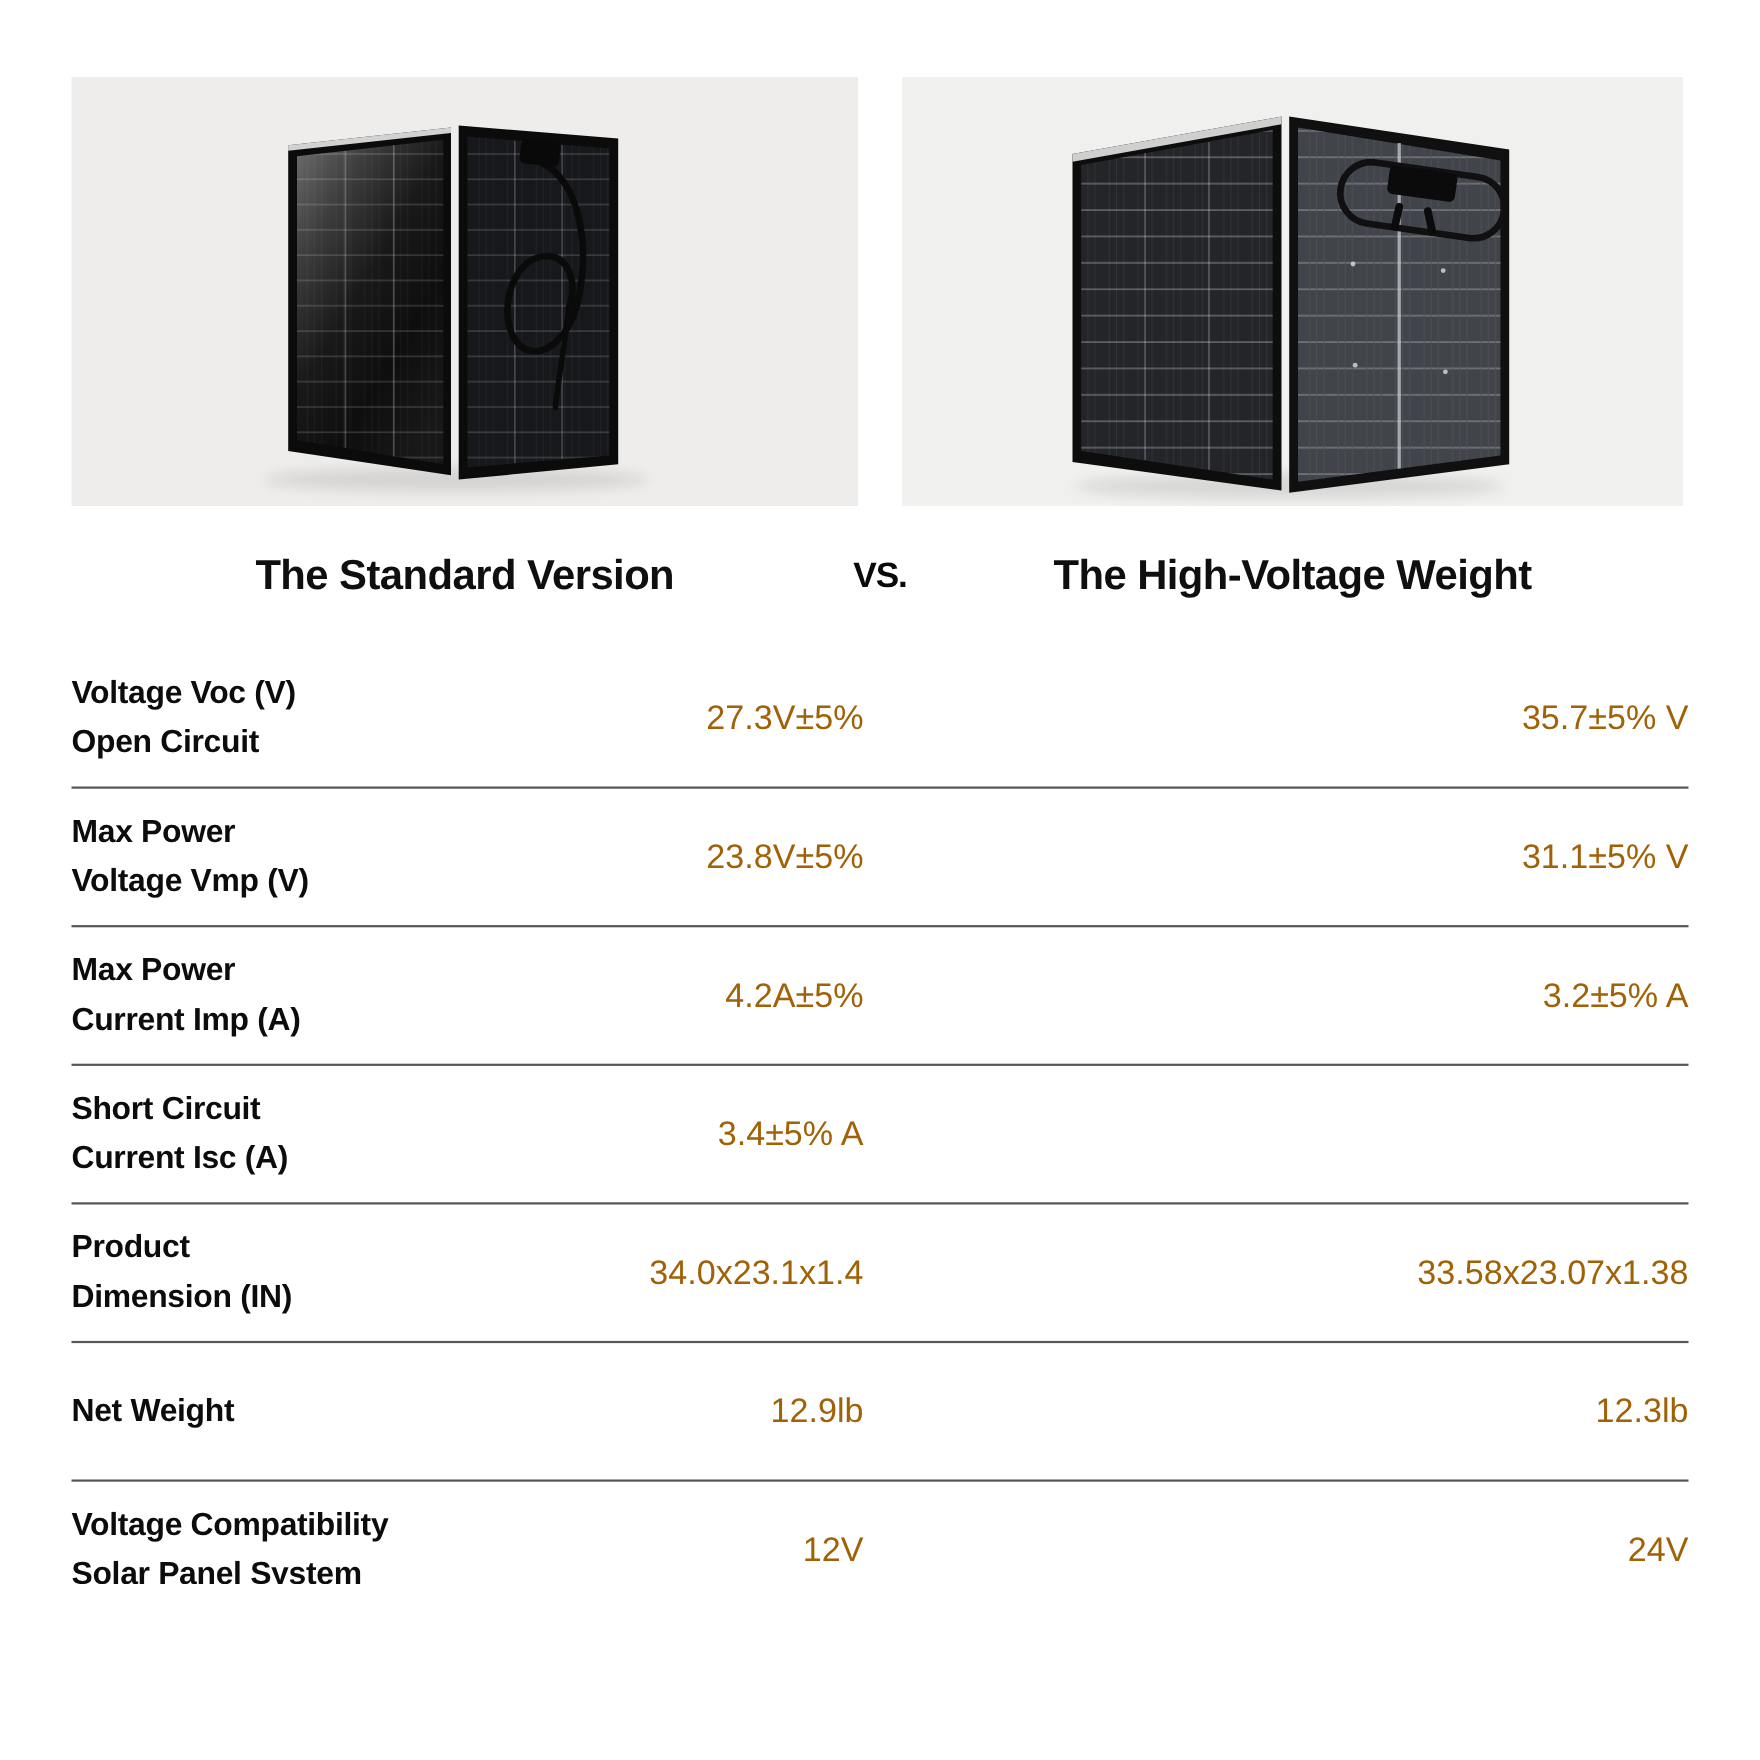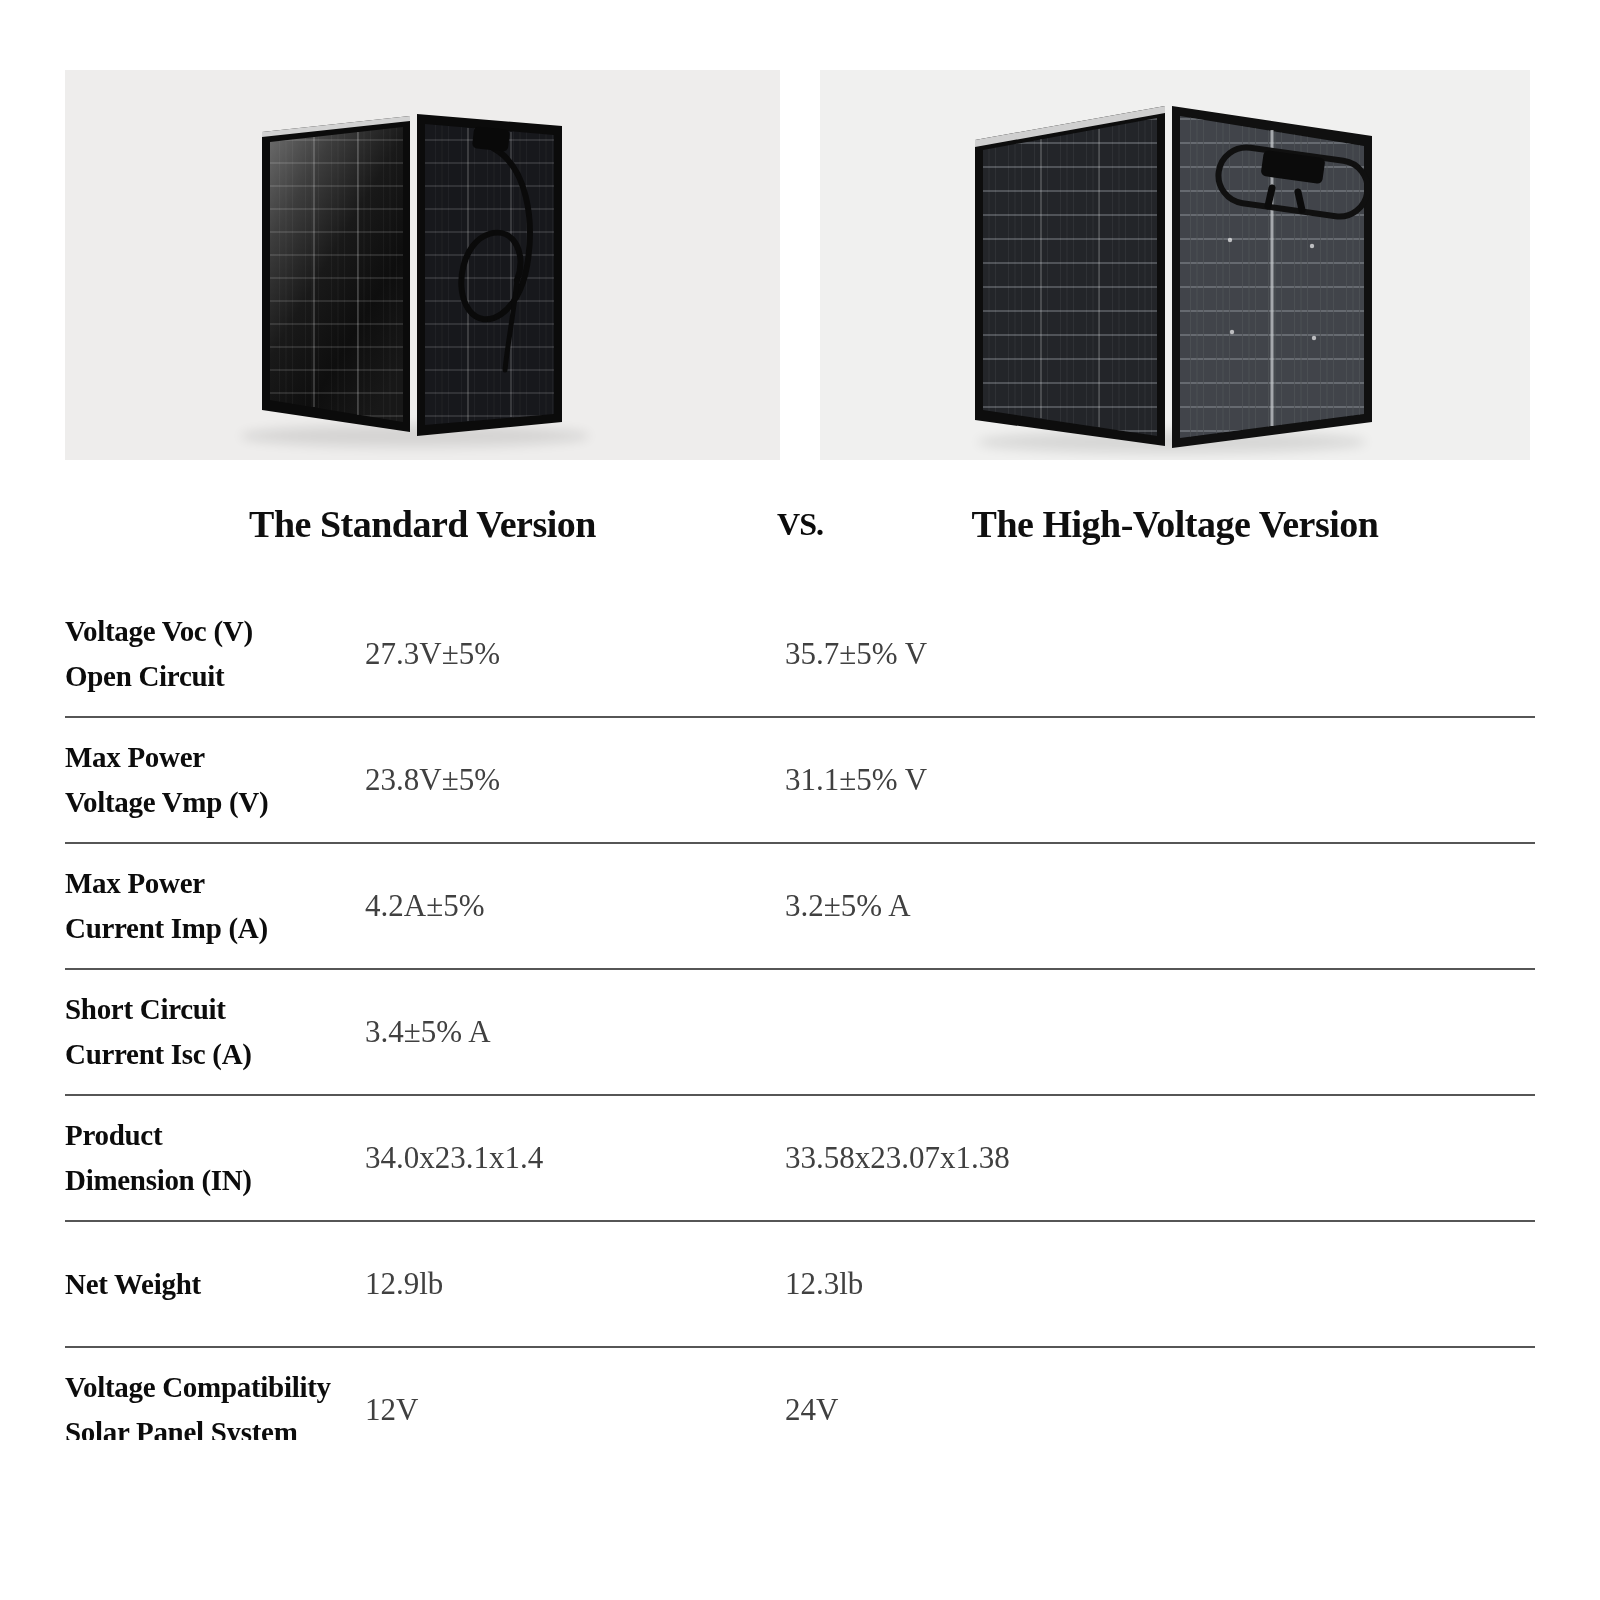--- a/index.html
+++ b/index.html
@@ -1,18 +1,18 @@
 <!DOCTYPE html>
 <html><head>
 <meta charset="utf-8">
 <style>
   html,body{margin:0;padding:0;background:#ffffff;}
   .page{
     width:1600px;height:1440px;background:#ffffff;position:relative;
-    font-family:Liberation Serif, serif;color:#0d0d0d;overflow:hidden;
+    font-family:Liberation Sans, sans-serif;color:#0d0d0d;overflow:hidden;
   }
   
   .hero{display:flex;gap:40px;padding:70px 70px 0 65px;}
   .img-box{height:390px;display:flex;align-items:center;justify-content:center;}
   .img-box.left{width:715px;background:#eeedec;}
   .img-box.right{width:710px;background:#f0f0ef;}
   .img-box svg{display:block;width:100%;height:100%;}
   
   .vs-row{
     display:grid;grid-template-columns:715px 40px 710px;
@@ -26,21 +26,21 @@
     font-size:32px;font-weight:800;letter-spacing:-1px;justify-self:center;
     white-space:nowrap;color:#0a0a0a;
   }
   
   .spec-table{margin:46px 65px 0 65px;}
   .row{
     display:grid;grid-template-columns:300px 420px 1fr;
     align-items:center;min-height:124px;border-bottom:2px solid #565656;
   }
   .label{font-size:29px;font-weight:700;line-height:45px;letter-spacing:-0.3px;color:#0c0c0c;}
-  .val{text-align:left;font-size:31px;font-weight:400;color:#404040;}
+  .val{text-align:right;font-size:31px;font-weight:400;color:#a16207;}
 </style>
 </head>
 <body>
 
 <div class="page">
 
   <div class="hero">
 
     <div class="img-box left">
       <svg viewBox="0 0 715 390" aria-hidden="true">
@@ -117,21 +117,21 @@
           <path d="M452,118 L448,136 M478,122 L482,140" stroke="#0b0b0b" stroke-width="7" stroke-linecap="round"></path>
         </g>
       </svg>
     </div>
 
   </div>
 
   <div class="vs-row">
     <div class="col-title">The Standard Version</div>
     <div class="vs">VS.</div>
-    <div class="col-title">The High-Voltage Version</div>
+    <div class="col-title">The High-Voltage Weight</div>
   </div>
 
   <div class="spec-table">
 
     <div class="row">
       <div class="label">
         <div>Voltage Voc (V)</div>
         <div>Open Circuit</div>
       </div>
       <div class="val">27.3V±5%</div>

